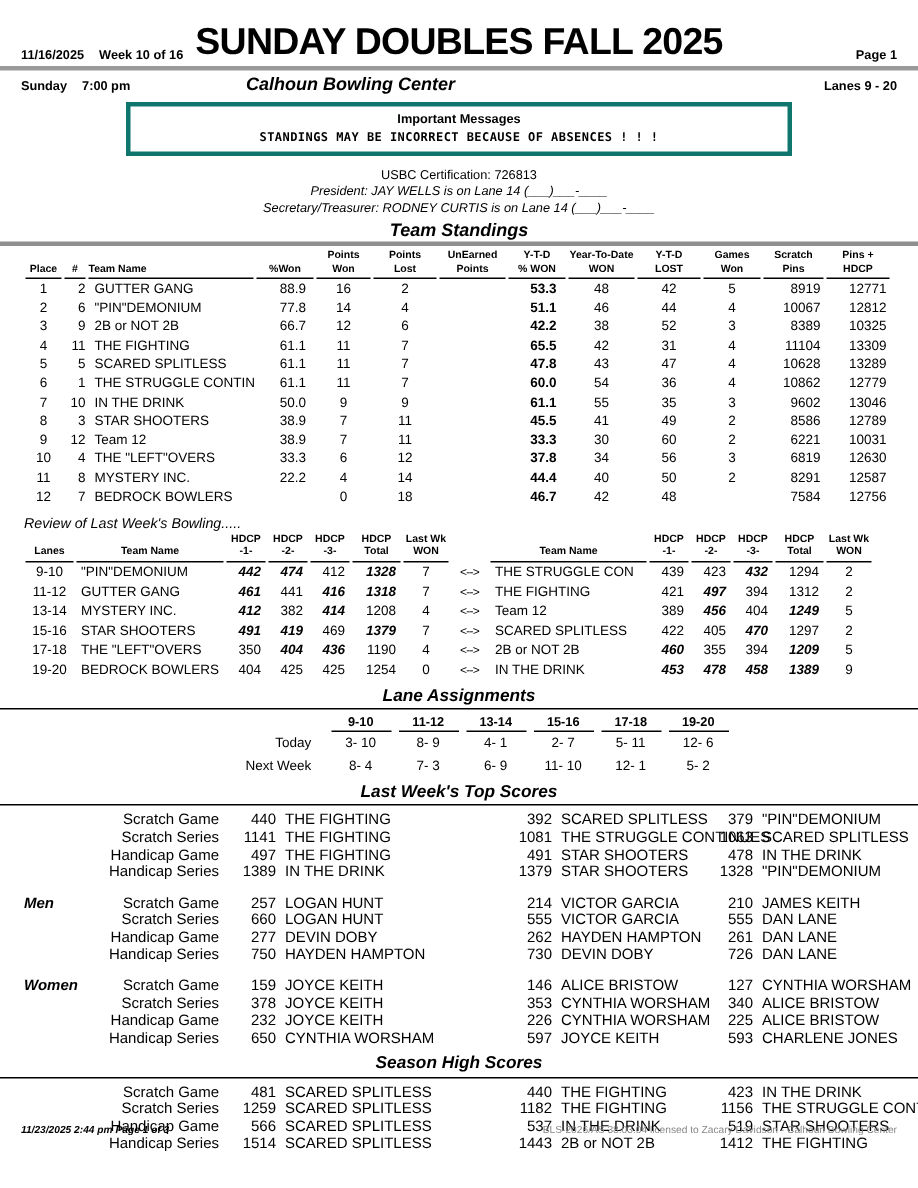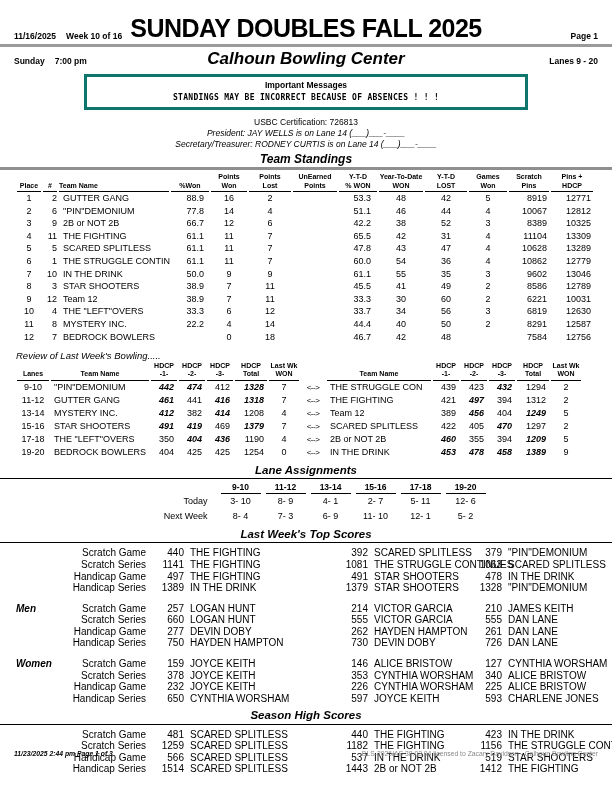--- a/index.html
+++ b/index.html
@@ -6,21 +6,21 @@
   .page{width:612px;height:792px;background:#fff;position:relative;overflow:hidden;
         font-family:"Liberation Sans",sans-serif;color:#000;margin:0 auto;}
   
   .hdr1{display:flex;align-items:flex-end;padding:16px 14px 0 14px;}
   .hdr1-left{width:150px;font-size:8.5px;font-weight:bold;display:flex;gap:10px;white-space:nowrap;}
   .hdr1-title{flex:1;text-align:center;font-size:25px;font-weight:800;letter-spacing:-0.5px;line-height:1;white-space:nowrap;}
   .hdr1-right{width:150px;text-align:right;font-size:8.5px;font-weight:bold;}
   .rule-gray{height:3px;background:#9a9a9a;margin-top:3px;}
   .hdr2{display:flex;align-items:baseline;padding:2px 14px 0 14px;}
   .hdr2-left{width:150px;font-size:8.5px;font-weight:bold;display:flex;gap:10px;}
-  .hdr2-center{flex:1;text-align:center;font-size:17px;font-weight:bold;font-style:italic;}
+  .hdr2-center{flex:1;font-size:12px;font-weight:bold;font-style:italic;}
   .hdr2-right{width:150px;text-align:right;font-size:8.5px;font-weight:bold;}
   
   .msg-box{width:438px;margin:5px auto 0;border:3px solid #0f766e;padding:3px 0 5px;}
   .msg-title{text-align:center;font-weight:bold;font-size:8.5px;}
   .msg-text{text-align:center;font-family:"DejaVu Sans Mono",monospace;font-weight:bold;font-size:8px;margin-top:3px;letter-spacing:0.3px;}
   .cert{text-align:center;font-size:8.5px;margin-top:7px;}
   .officer{text-align:center;font-size:8.5px;font-style:italic;margin-top:1px;}
   
   .sec-main-title{text-align:center;font-size:12px;font-weight:bold;font-style:italic;margin-top:4px;line-height:1.1;}
   .rule-thick{height:3px;background:#8f8f8f;margin-top:1px;}
@@ -28,21 +28,21 @@
   
   #standings{width:578px;margin:3px 0 0 16px;border-collapse:collapse;table-layout:fixed;font-size:9px;}
   #standings th{font-size:7px;font-weight:bold;vertical-align:bottom;padding:0 1px;line-height:1.2;}
   #standings th .hd{border-bottom:1px solid #000;padding-bottom:1px;}
   #standings td{height:12.6px;line-height:12.6px;white-space:nowrap;overflow:hidden;padding:0 1px;}
   #standings td:nth-child(1){text-align:center;}
   #standings td:nth-child(2){text-align:right;}
   #standings td:nth-child(3){text-align:left;padding-left:5px;}
   #standings td:nth-child(4){text-align:right;padding-right:6px;}
   #standings td:nth-child(5),#standings td:nth-child(6),#standings td:nth-child(7){text-align:center;}
-  #standings td:nth-child(8){text-align:right;padding-right:7px;}
+  #standings td:nth-child(8){text-align:right;padding-right:7px;font-weight:bold;}
   #standings td:nth-child(9),#standings td:nth-child(10),#standings td:nth-child(11){text-align:center;}
   #standings td:nth-child(12),#standings td:nth-child(13){text-align:right;padding-right:3px;}
   #standings th.h-left .hd{text-align:left;}
   
   .review-title{margin:7px 0 0 16px;font-size:9.5px;font-weight:normal;font-style:italic;}
   #review{margin:1px 0 0 16px;border-collapse:collapse;table-layout:fixed;font-size:9px;}
   #review th{font-size:7px;font-weight:bold;vertical-align:bottom;padding:0 1px;line-height:1.2;}
   #review th .hd{border-bottom:1px solid #000;padding-bottom:1px;}
   #review td{height:13px;line-height:13px;white-space:nowrap;overflow:hidden;padding:0 1px;}
   #review td.c-lanes{text-align:center;}
@@ -342,21 +342,21 @@
           <td>10031</td>
         </tr>
         <tr>
           <td>10</td>
           <td>4</td>
           <td>THE "LEFT"OVERS</td>
           <td>33.3</td>
           <td>6</td>
           <td>12</td>
           <td></td>
-          <td>33.7</td>
+          <td>37.8</td>
           <td>34</td>
           <td>56</td>
           <td>3</td>
           <td>6819</td>
           <td>12630</td>
         </tr>
         <tr>
           <td>11</td>
           <td>8</td>
           <td>MYSTERY INC.</td>

